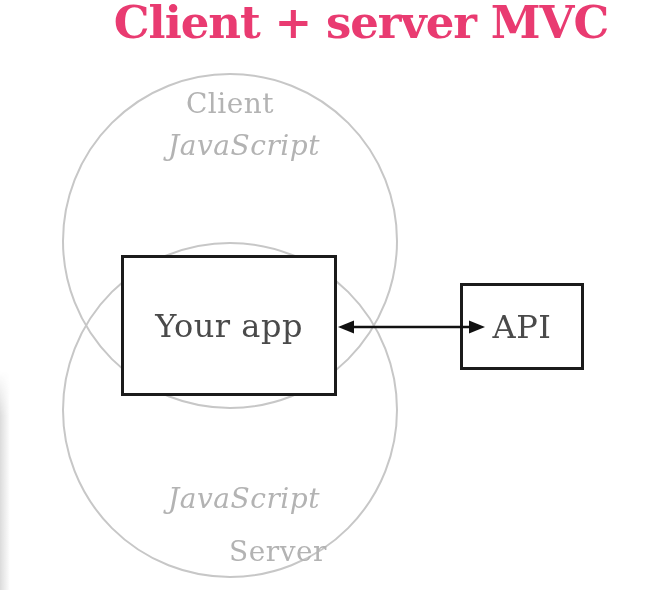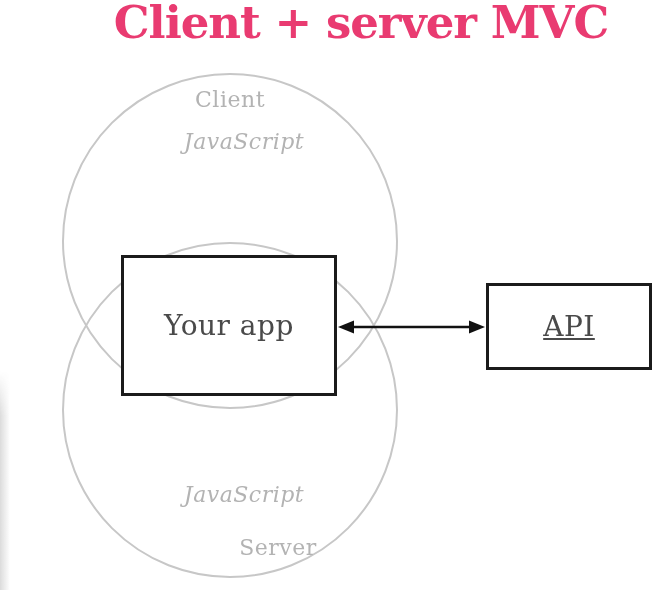--- a/index.html
+++ b/index.html
@@ -37,54 +37,53 @@
   }
   .venn {
     fill: none;
     stroke: var(--circle-stroke, #c7c7c7);
     stroke-width: 2;
   }
   .circle-label {
     position: absolute;
     left: 230px;
     transform: translateX(-50%);
-    font-size: 22px;
+    font-size: 28px;
     letter-spacing: 0.5px;
     white-space: nowrap;
     color: var(--muted-text, #b3b3b3);
   }
   .circle-label.italic { font-style: italic; margin-left: 14px; }
   .lbl-client-title  { top: 87px; }
   .lbl-client-lang   { top: 129px; }
   .lbl-server-lang   { top: 482px; }
   .lbl-server-title  { top: 535px; margin-left: 48px; }
   .node {
     position: absolute;
     box-sizing: border-box;
     background: #ffffff;
     border: 3px solid var(--box-border, #1b1b1b);
     display: flex;
     align-items: center;
     justify-content: center;
-    font-size: 28px;
+    font-size: 32px;
     color: var(--dark-text, #4a4a4a);
     letter-spacing: 0.5px;
   }
   .app-box {
     left: 121px;
     top: 255px;
     width: 216px;
     height: 141px;
   }
   .api-box {
-    left: 486px;
+    left: 460px;
     top: 283px;
-    width: 166px;
+    width: 124px;
     height: 87px;
-    text-decoration: underline;
   }
   .arrow-line {
     stroke: var(--arrow, #111111);
     stroke-width: 2.5;
   }
   .arrow-head {
     fill: var(--arrow, #111111);
     stroke: none;
   }
   .edge-shadow {

